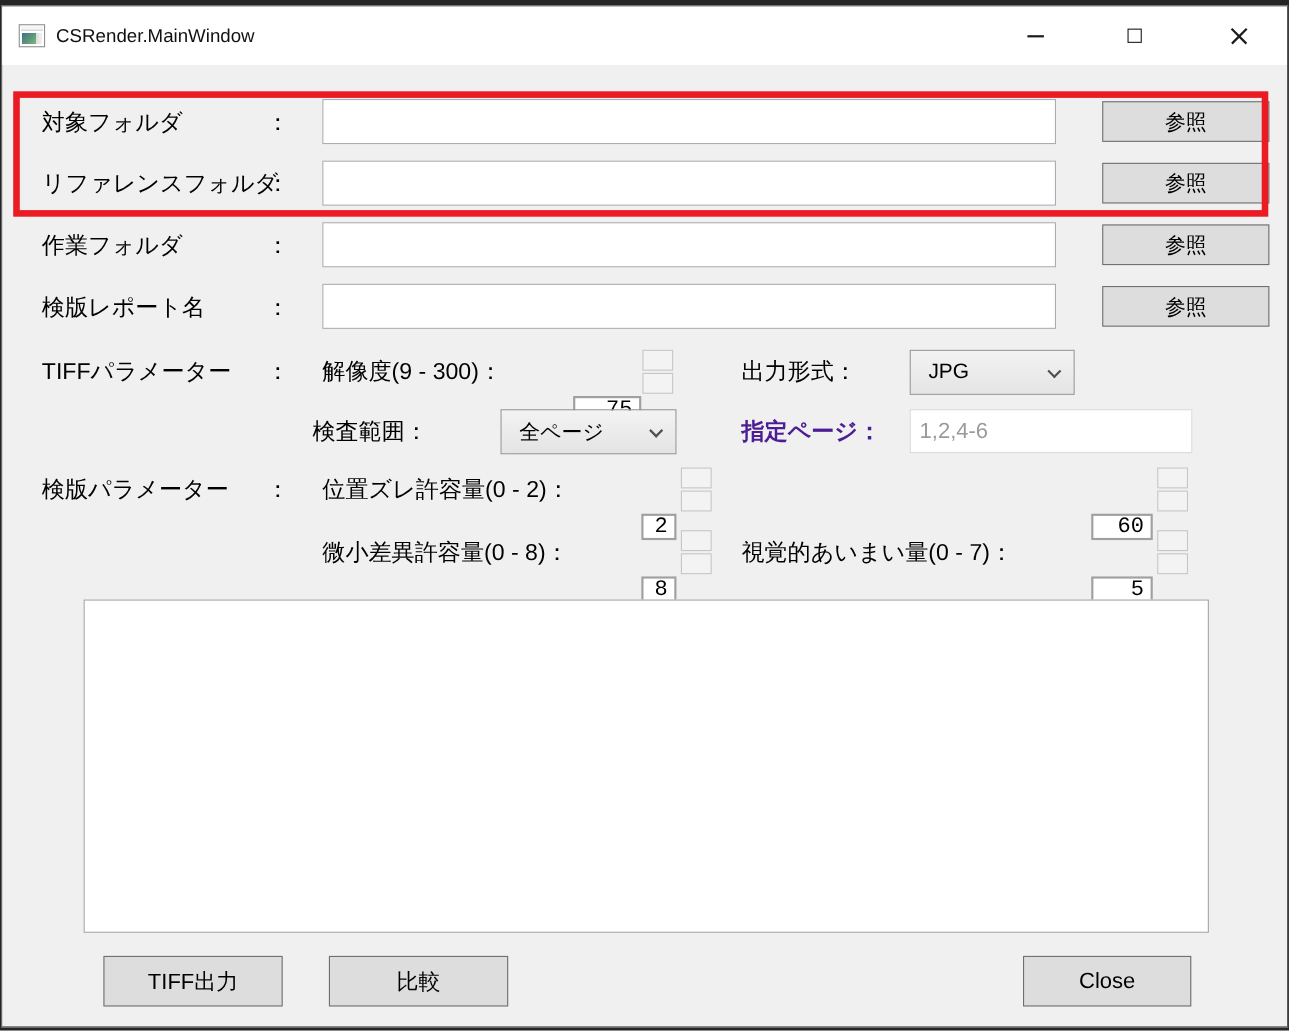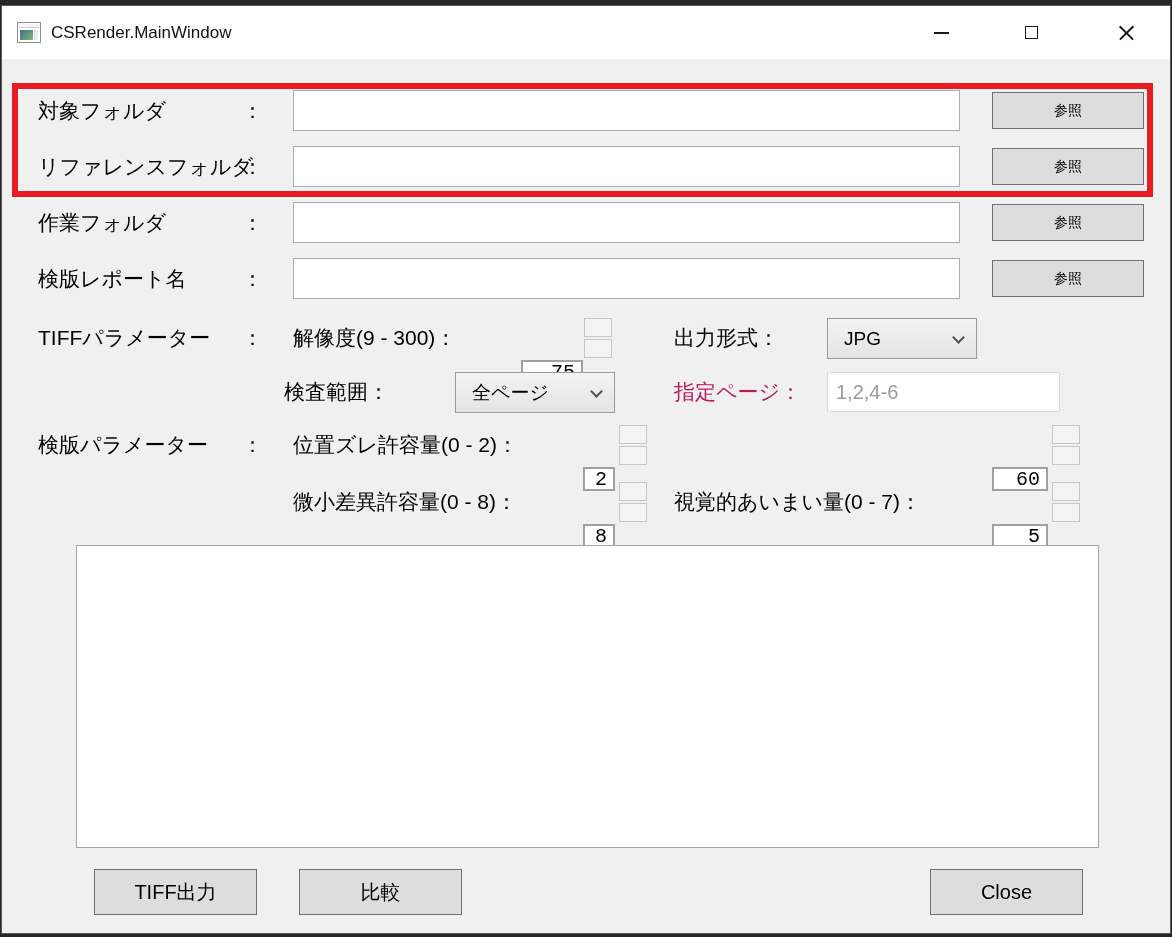--- a/index.html
+++ b/index.html
@@ -45,30 +45,30 @@
     position:absolute; left:10px; top:77px; width:1141px; height:114px;
     border:6px solid #ea1b23; pointer-events:none; z-index:5;
   }
   
   .frow { position:absolute; left:0; width:100%; height:41px; }
   .prow { position:absolute; left:0; width:100%; height:40px; }
   .lbl {
     position:absolute; top:50%; transform:translateY(-50%);
     font-size:21px; color:#000000; white-space:nowrap;
   }
-  .lbl.dim { color:#be185d; }
+  .lbl.dim { color:#4c1d95;font-weight:bold; }
   .txt {
     position:absolute; top:0; height:41px; background:#ffffff;
     border:1px solid #abadb3; font-size:20px; padding:0 8px;
     font-family:inherit; color:#000;
   }
   .browse-btn {
     position:absolute; top:2px; height:37px; width:152px;
     background:#dddddd; border:1px solid #707070;
-    font-size:14px; color:#000; font-family:inherit; cursor:default;
+    font-size:19px; color:#000; font-family:inherit; cursor:default;margin-left:10px;
   }
   .push-btn {
     position:absolute; height:46px;
     background:#dddddd; border:1px solid #707070;
     font-size:20px; color:#000; font-family:inherit; cursor:default;
   }
   .spin-input {
     position:absolute; top:0; height:24px; background:#fff;
     border:2px solid #a0a0a0; font-size:20px; text-align:right;
     padding:0 6px; font-family:Liberation Mono, monospace; color:#000;margin-top:42px;
@@ -170,21 +170,21 @@
       </span>
     </div>
 
     <div class="prow" style="top:366px">
       <span class="lbl" style="left:282px">検査範囲：</span>
       <span class="combo" style="left:453px;width:160px">
         <span class="combo-text">全ページ</span>
         <span class="chevron"></span>
       </span>
       <span class="lbl dim" style="left:672px">指定ページ：</span>
-      <input class="txt disabled" style="left: 825px; width: 233px; height: 40px;" disabled="" value="1,2,4-6">
+      <input class="txt disabled" style="left: 825px; width: 257px; height: 40px;" disabled="" value="1,2,4-6">
     </div>
 
     <div class="prow" style="top:419px">
       <span class="lbl" style="left:36px">検版パラメーター</span>
       <span class="lbl" style="left:240px">：</span>
       <span class="lbl" style="left:291px">位置ズレ許容量(0 - 2)：</span>
       <input class="spin-input" style="left: 581px; width: 32px;" value="2">
       <span class="spin-btns" style="left:617px">
         <span class="spin-btn up"></span>
         <span class="spin-btn down"></span>

